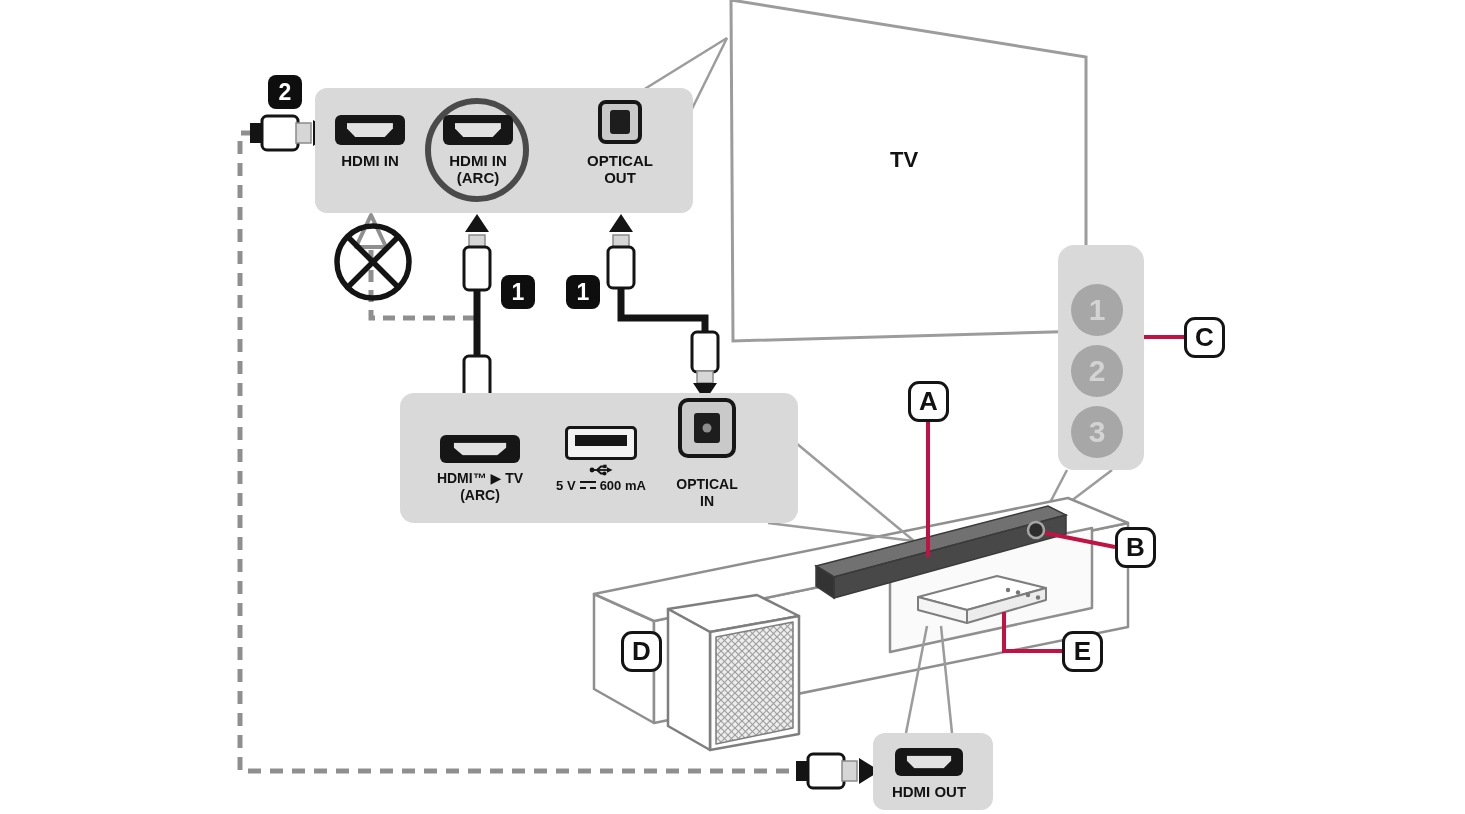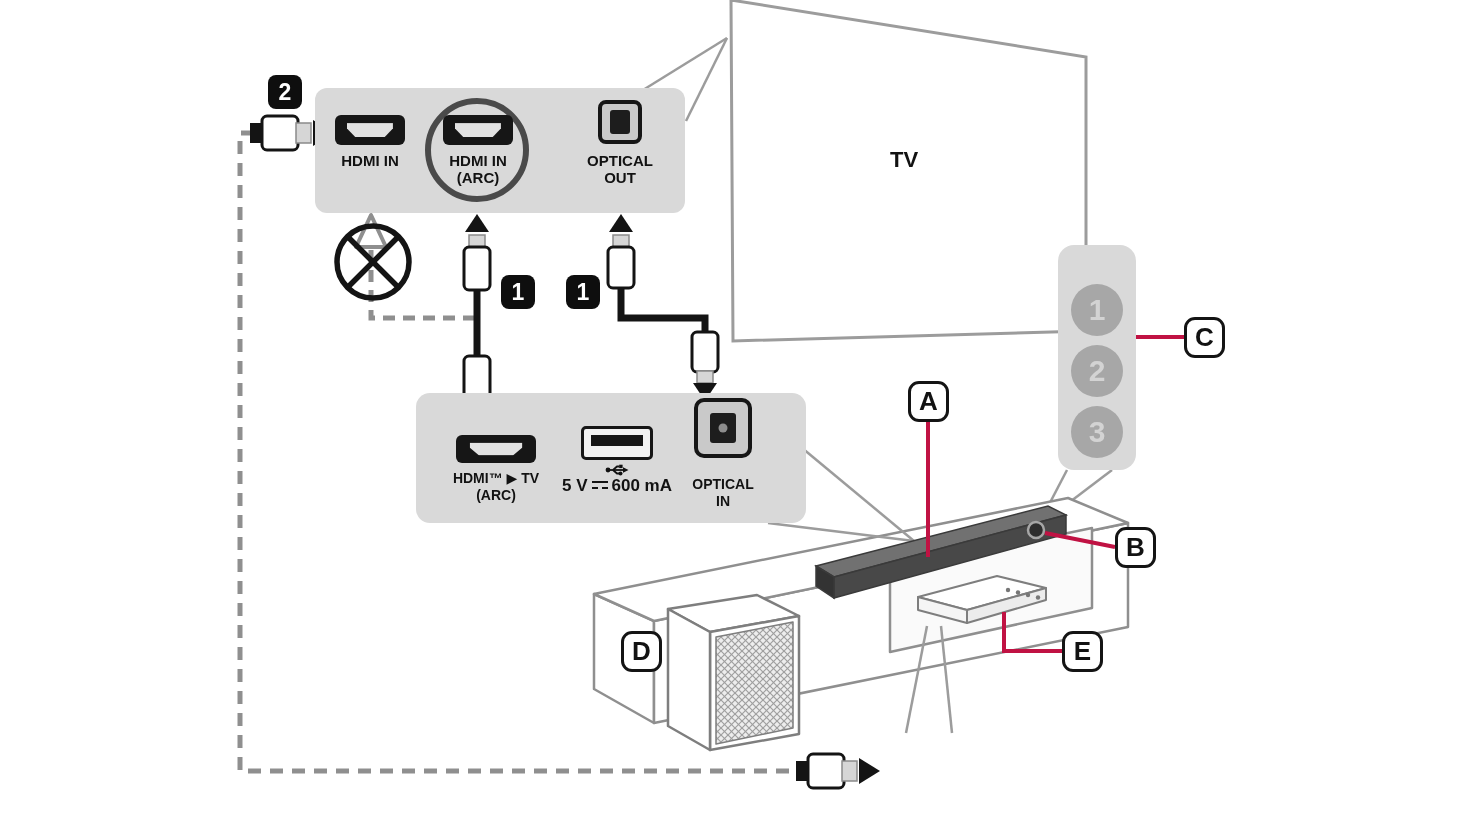--- a/index.html
+++ b/index.html
@@ -1,39 +1,39 @@
 <!DOCTYPE html>
 <html><head>
 <meta charset="utf-8">
 <style>
   html,body{margin:0;padding:0;background:#fff;}
   .canvas{position:relative;width:1465px;height:814px;background:#fff;overflow:hidden;
           font-family:"Liberation Sans","DejaVu Sans",sans-serif;color:#121212;}
   .layer{position:absolute;left:0;top:0;z-index:1;}
-  .panel{position:absolute;background:#d9d9d9;border-radius:14px;z-index:2;}
+  .panel{position:absolute;background:#d9d9d9;border-radius:14px;z-index:2;padding-left:8px;}
   .hdmi-port{position:absolute;background:#161616;border-radius:6px;}
   .hdmi-port .slot{position:absolute;left:50%;top:50%;transform:translate(-50%,-50%);
         width:66%;height:46%;background:#e2e2e2;
         clip-path:polygon(0 0,100% 0,100% 38%,82% 100%,18% 100%,0 38%);}
   .optical-port{position:absolute;box-sizing:border-box;border:4px solid #161616;background:#c9c9c9;}
   .optical-inner{position:absolute;left:50%;top:50%;transform:translate(-50%,-50%);background:#1d1d1d;border-radius:3px;}
   .optical-dot{position:absolute;left:50%;top:50%;transform:translate(-50%,-50%);width:9px;height:9px;border-radius:50%;background:#8d8d8d;}
   .usb-port{position:absolute;box-sizing:border-box;border:3px solid #161616;border-radius:5px;background:#f2f2f2;}
   .usb-bar{position:absolute;left:50%;top:6px;transform:translateX(-50%);width:52px;height:11px;background:#161616;}
   .ring{position:absolute;border:6px solid #4a4a4a;border-radius:50%;box-sizing:border-box;}
   .badge{position:absolute;width:34px;height:34px;background:#0e0e0e;border-radius:8px;color:#fff;
          font-weight:bold;font-size:23px;display:flex;align-items:center;justify-content:center;z-index:3;}
   .co{position:absolute;width:41px;height:41px;box-sizing:border-box;border:3.5px solid #141414;border-radius:11px;
       background:#fff;font-weight:bold;font-size:26px;display:flex;align-items:center;justify-content:center;z-index:3;}
   .plabel{position:absolute;font-weight:bold;font-size:15px;line-height:17px;text-align:center;}
   .plabel.sm{font-size:14px;}
   .tvtext{position:absolute;font-weight:bold;font-size:22px;z-index:2;}
   .circle-btn{position:absolute;width:52px;height:52px;border-radius:50%;background:#a7a7a7;color:#d3d3d3;
       font-weight:bold;font-size:30px;display:flex;align-items:center;justify-content:center;}
-  .usb-label{position:absolute;text-align:center;font-weight:bold;font-size:17px;line-height:15px;}
+  .usb-label{position:absolute;text-align:center;font-weight:bold;font-size:13px;line-height:15px;}
   .usb-label svg{display:block;margin:0 auto 1px auto;}
   .row{display:flex;align-items:center;justify-content:center;white-space:nowrap;}
   .dc-icon{display:inline-block;width:16px;height:11px;position:relative;margin:0 4px;}
   .dc-icon::before{content:"";position:absolute;top:1px;left:0;right:0;border-top:2.5px solid #121212;}
   .dc-icon::after{content:"";position:absolute;top:7px;left:0;right:0;border-top:2.5px dashed #121212;}
 </style>
 </head>
 <body>
 
 <div class="canvas">
@@ -184,21 +184,21 @@
       <div>OUT</div>
     </div>
   </div>
 
   <div class="badge" style="left:268px;top:75px;">2</div>
   <div class="badge" style="left:501px;top:275px;">1</div>
   <div class="badge" style="left:566px;top:275px;">1</div>
 
   <div class="tvtext" style="left:890px;top:147px;">TV</div>
 
-  <div class="panel" style="left:416px;top:393px;width:390px;height:130px;">
+  <div class="panel" style="left:400px;top:393px;width:390px;height:130px;">
     <div class="hdmi-port" style="left:40px;top:42px;width:80px;height:28px;">
       <div class="slot"></div>
     </div>
     <div class="plabel sm" style="left:18px;top:77px;width:124px;">
       <div>HDMI™ ▶ TV</div>
       <div>(ARC)</div>
     </div>
 
     <div class="usb-port" style="left:165px;top:33px;width:72px;height:34px;">
       <div class="usb-bar"></div>
@@ -230,20 +230,26 @@
       <div>IN</div>
     </div>
   </div>
 
   <div class="panel" style="left:1058px;top:245px;width:78px;height:225px;border-radius:16px;">
     <div class="circle-btn" style="left:13px;top:39px;">1</div>
     <div class="circle-btn" style="left:13px;top:100px;">2</div>
     <div class="circle-btn" style="left:13px;top:161px;">3</div>
   </div>
 
+  <div class="panel" style="left:873px;top:733px;width:112px;height:77px;border-radius:12px;">
+    <div class="hdmi-port" style="left:22px;top:15px;width:68px;height:28px;">
+      <div class="slot"></div>
+    </div>
+    <div class="plabel" style="left:0;top:50px;width:112px;">HDMI OUT</div>
+  </div>
 
   <div class="co" style="left:908px;top:381px;">A</div>
   <div class="co" style="left:1115px;top:527px;">B</div>
   <div class="co" style="left:1184px;top:317px;">C</div>
   <div class="co" style="left:621px;top:631px;">D</div>
   <div class="co" style="left:1062px;top:631px;">E</div>
 
 </div>
 
 </body></html>

